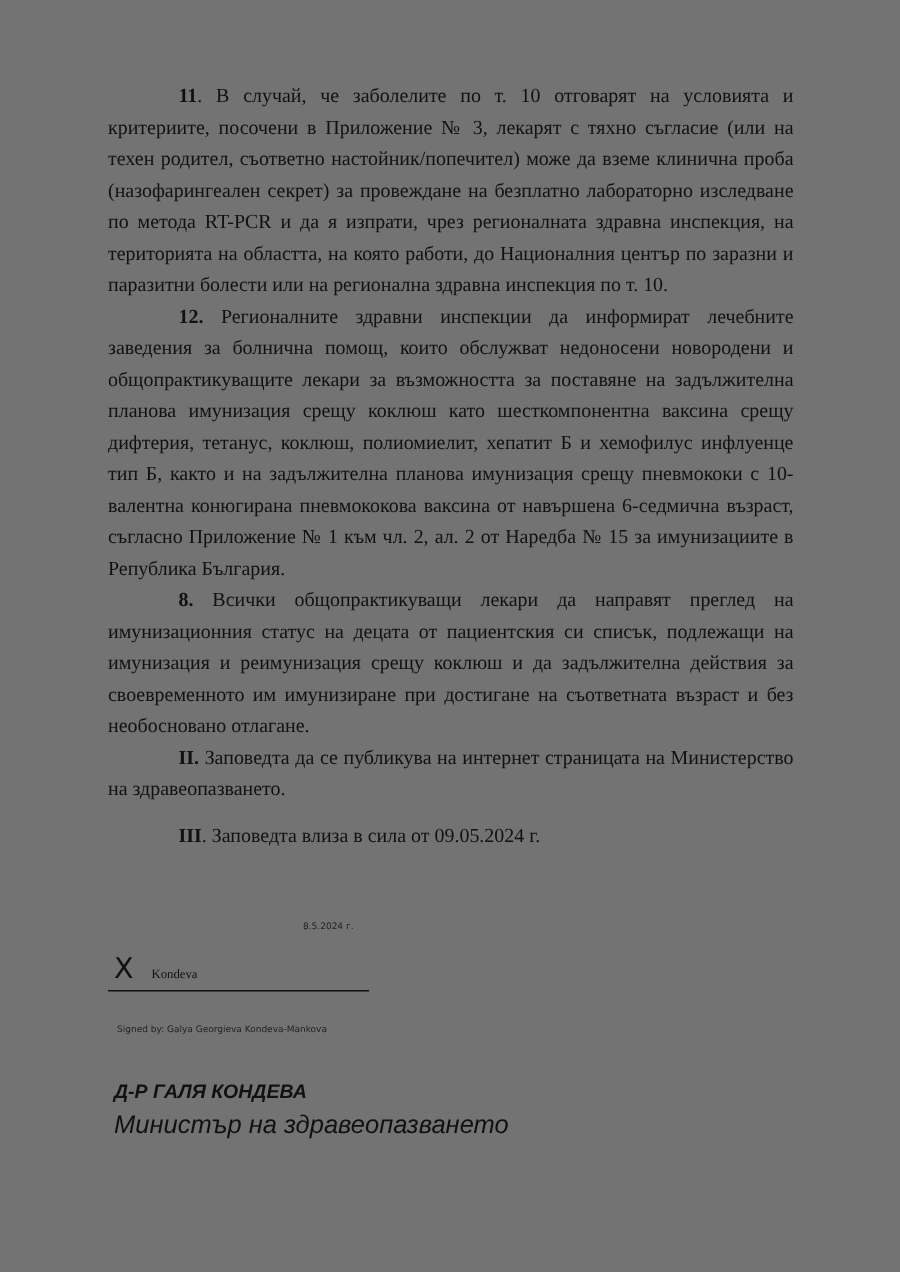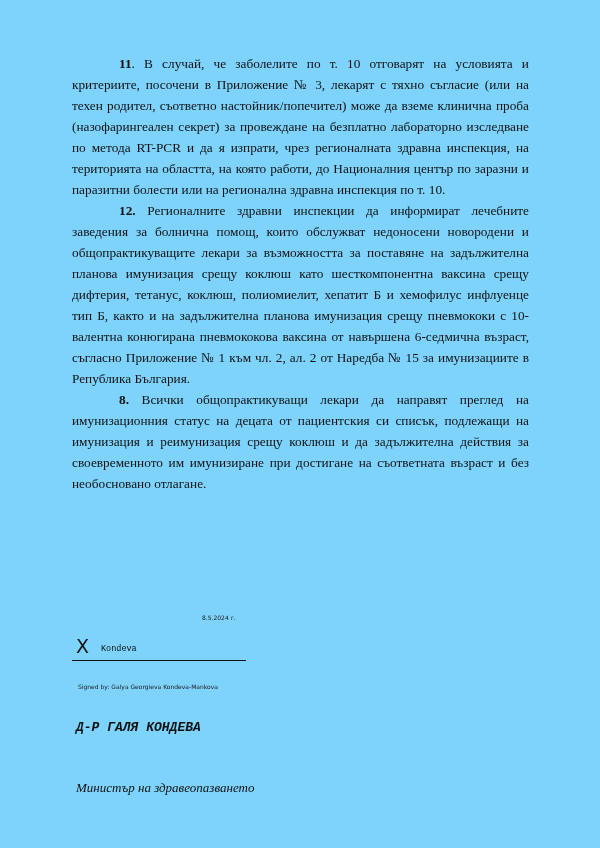--- a/index.html
+++ b/index.html
@@ -1,59 +1,61 @@
 <!DOCTYPE html>
 <html><head>
 <meta charset="utf-8">
 <style>
   html, body { margin:0; padding:0; background:#ffffff; }
   body { width:600px; height:848px; position:relative; overflow:hidden; color:#111; }
-  .page { position:absolute; left:0; top:0; width:600px; height:848px; background:#7dd3fc; }
+  .page { position:absolute; left:0; top:0; width:600px; height:848px; background:#737373; }
   .body-text {
     position:absolute; left:72px; top:53px; width:457px;
     font-family:"Liberation Serif", "DejaVu Serif", serif;
     font-size:13.3px; line-height:21px; text-align:justify;
   }
   .body-text p { margin:0; text-indent:47px; }
   .body-text p.gap { margin-top:10px; }
   .body-text b { font-weight:bold; }
   .sig-date {
     position:absolute; left:202px; top:614px;
     font-family:"DejaVu Sans", sans-serif; font-size:6px; color:#222;
   }
   .sig-box { position:absolute; left:72px; top:634px; width:174px; height:26px; border-bottom:1.3px solid #111; }
   .sig-x {
     position:absolute; left:4px; top:2px;
     font-family:"DejaVu Sans", sans-serif; font-size:19px; line-height:20px; color:#111;
   }
   .sig-name {
     position:absolute; left:29px; top:10px;
-    font-family:Liberation Mono, monospace; font-size:8.5px; color:#111;
+    font-family:Liberation Serif, serif; font-size:8.5px; color:#111;
   }
   .sig-signed {
     position:absolute; left:78px; top:683px;
     font-family:"DejaVu Sans", sans-serif; font-size:6px; color:#222;
   }
   .minister-name {
     position:absolute; left:76px; top:720px;
-    font-family:Liberation Mono, monospace; font-size:13px; font-weight:bold; font-style:italic;
+    font-family:Liberation Sans, sans-serif; font-size:13px; font-weight:bold; font-style:italic;
   }
   .minister-title {
-    position:absolute; left:76px; top:780px;
-    font-family:Liberation Serif, serif; font-size:13px; font-style:italic;
+    position:absolute; left:76px; top:740px;
+    font-family:Liberation Sans, sans-serif; font-size:17px; font-style:italic;
   }
 </style>
 </head>
 <body>
 
 <div class="page">
   <div class="body-text">
     <p><b>11</b><span>.</span><span> В случай, че заболелите по т. 10 отговарят на условията и критериите, посочени в Приложение № 3, лекарят с тяхно съгласие (или на техен родител, съответно настойник/попечител) може да вземе клинична проба (назофарингеален секрет) за провеждане на безплатно лабораторно изследване по метода RT-PCR и да я изпрати, чрез регионалната здравна инспекция, на територията на областта, на която работи, до Националния център по заразни и паразитни болести или на регионална здравна инспекция по т. 10.</span></p>
     <p><b>12.</b><span> Регионалните здравни инспекции да информират лечебните заведения за болнична помощ, които обслужват недоносени новородени и общопрактикуващите лекари за възможността за поставяне на задължителна планова имунизация срещу коклюш като шесткомпонентна ваксина срещу дифтерия, тетанус, коклюш, полиомиелит, хепатит Б и хемофилус инфлуенце тип Б, както и на задължителна планова имунизация срещу пневмококи с 10-валентна конюгирана пневмококова ваксина от навършена 6-седмична възраст, съгласно Приложение № 1 към чл. 2, ал. 2 от Наредба № 15 за имунизациите в Република България.</span></p>
     <p><b>8.</b><span> Всички общопрактикуващи лекари да направят преглед на имунизационния статус на децата от пациентския си списък, подлежащи на имунизация и реимунизация срещу коклюш и да задължителна действия за своевременното им имунизиране при достигане на съответната възраст и без необосновано отлагане.</span></p>
+    <p><b>II.</b><span> Заповедта да се публикува на интернет страницата на Министерство на здравеопазването.</span></p>
+    <p class="gap"><b>III</b><span>.</span><span> Заповедта влиза в сила от 09.05.2024 г.</span></p>
   </div>
 
   <div class="sig-date">8.5.2024 г.</div>
   <div class="sig-box">
     <span class="sig-x">X</span>
     <span class="sig-name">Kondeva</span>
   </div>
   <div class="sig-signed">Signed by: Galya Georgieva Kondeva-Mankova</div>
 
   <div class="minister-name">Д-Р ГАЛЯ КОНДЕВА</div>

